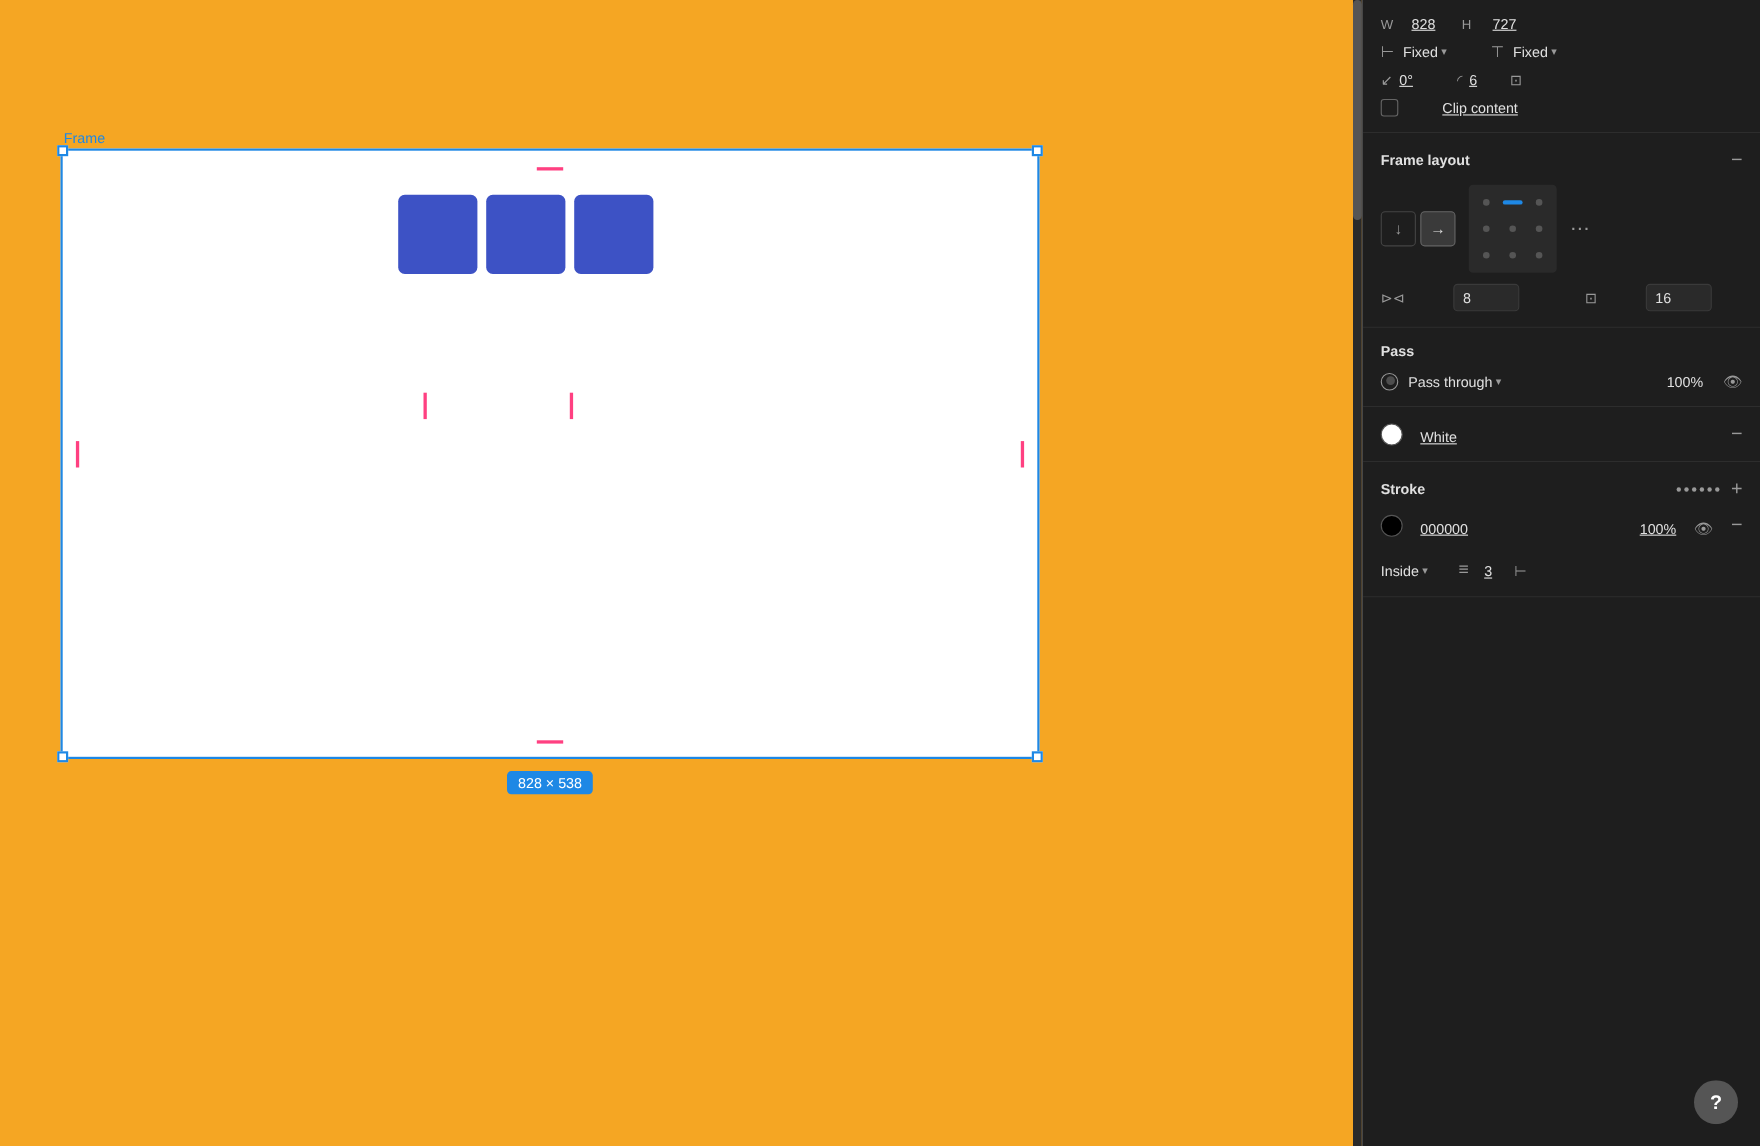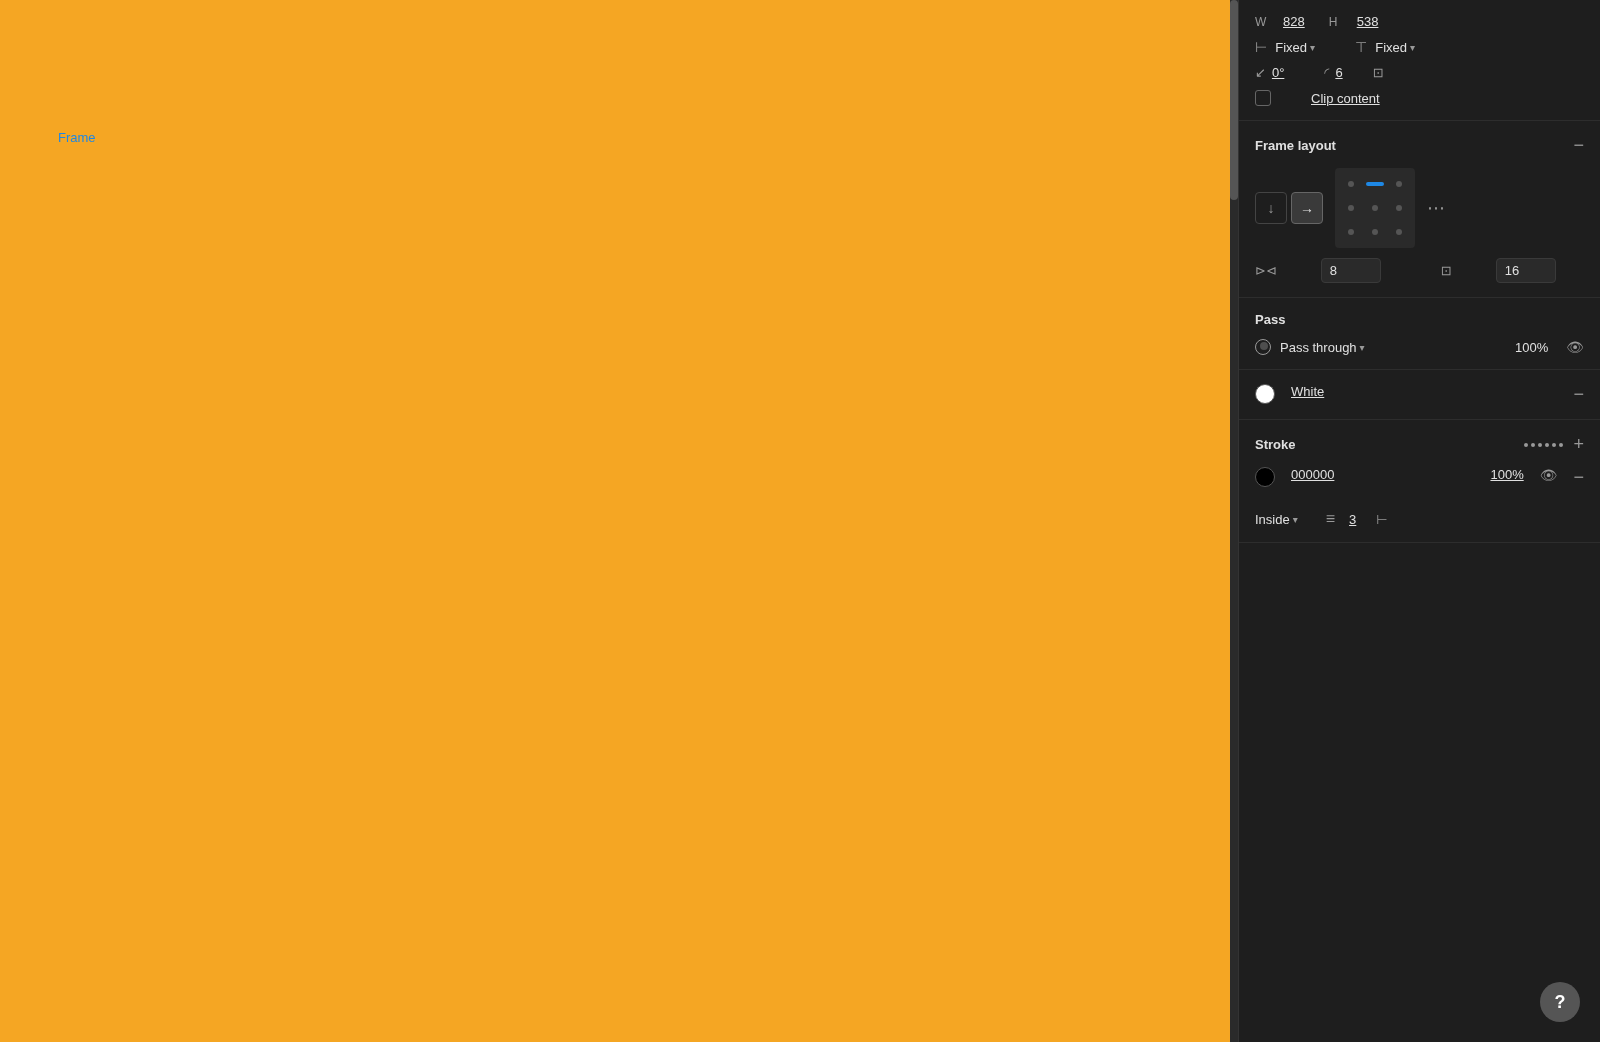--- a/index.html
+++ b/index.html
@@ -21,21 +21,20 @@
       justify-content: center;
     }
 
     #frame-label {
       position: absolute;
       top: 118px;
       left: 58px;
       color: #1E88E5;
       font-size: 13px;
       font-weight: 400;
-      margin-top: 12px;
     }
 
     #frame-container {
       position: absolute;
       top: 135px;
       left: 55px;
       width: 890px;
       height: 555px;
       background: white;
       border: 2px solid #1E88E5;
@@ -339,21 +338,21 @@
       position: absolute;
       top: 2px; left: 4px;
       width: 8px; height: 8px;
       border-radius: 50%;
       background: rgba(150,150,150,0.4);
     }
 
     
     .fill-row {
       display: flex;
-      align-items: flex-start;
+      align-items: flex-end;
       gap: 8px;
     }
     .color-swatch {
       width: 20px;
       height: 20px;
       border-radius: 50%;
       border: 1px solid #555;
     }
     .color-swatch.white { background: white; }
     .color-swatch.black { background: #000000; }
@@ -410,37 +409,59 @@
       align-items: center;
       gap: 8px;
     }
   </style>
 </head>
 <body>
 
 <div id="canvas-area">
   <span id="frame-label">Frame</span>
 
+  <div id="frame-container">
+
+    <div class="handle tl"></div>
+    <div class="handle tr"></div>
+    <div class="handle bl"></div>
+    <div class="handle br"></div>
+
+    <div class="pink-line-h-top"></div>
+    <div class="pink-line-h-bottom"></div>
+    <div class="pink-line-v-left"></div>
+    <div class="pink-line-v-right"></div>
+    <div class="pink-line-v-mid1"></div>
+    <div class="pink-line-v-mid2"></div>
+
+    <div id="boxes-container">
+      <div class="blue-box"></div>
+      <div class="blue-box"></div>
+      <div class="blue-box"></div>
+    </div>
+
+    <div id="dimension-label">828 × 538</div>
+  </div>
 </div>
 
 <div id="scroll-strip">
   <div id="scroll-thumb"></div>
 </div>
 
 <div id="right-panel">
 
   <div class="panel-section">
     <div class="panel-row wh-row">
       <div class="wh-item">
         <span class="prop-label">W</span>
         <span class="prop-value">828</span>
       </div>
       <div class="wh-item">
         <span class="prop-label">H</span>
-        <span class="prop-value">538</span>
+        <span class="prop-value">727</span>
       </div>
     </div>
 
     <div class="panel-row">
       <span style="color:#999;font-size:14px;margin-right:8px;">⊢</span>
       <div class="dropdown-btn">
         <span>Fixed</span>
         <span class="chevron">▾</span>
       </div>
       <span style="color:#999;font-size:14px;margin-left:40px;margin-right:8px;">⊤</span>

